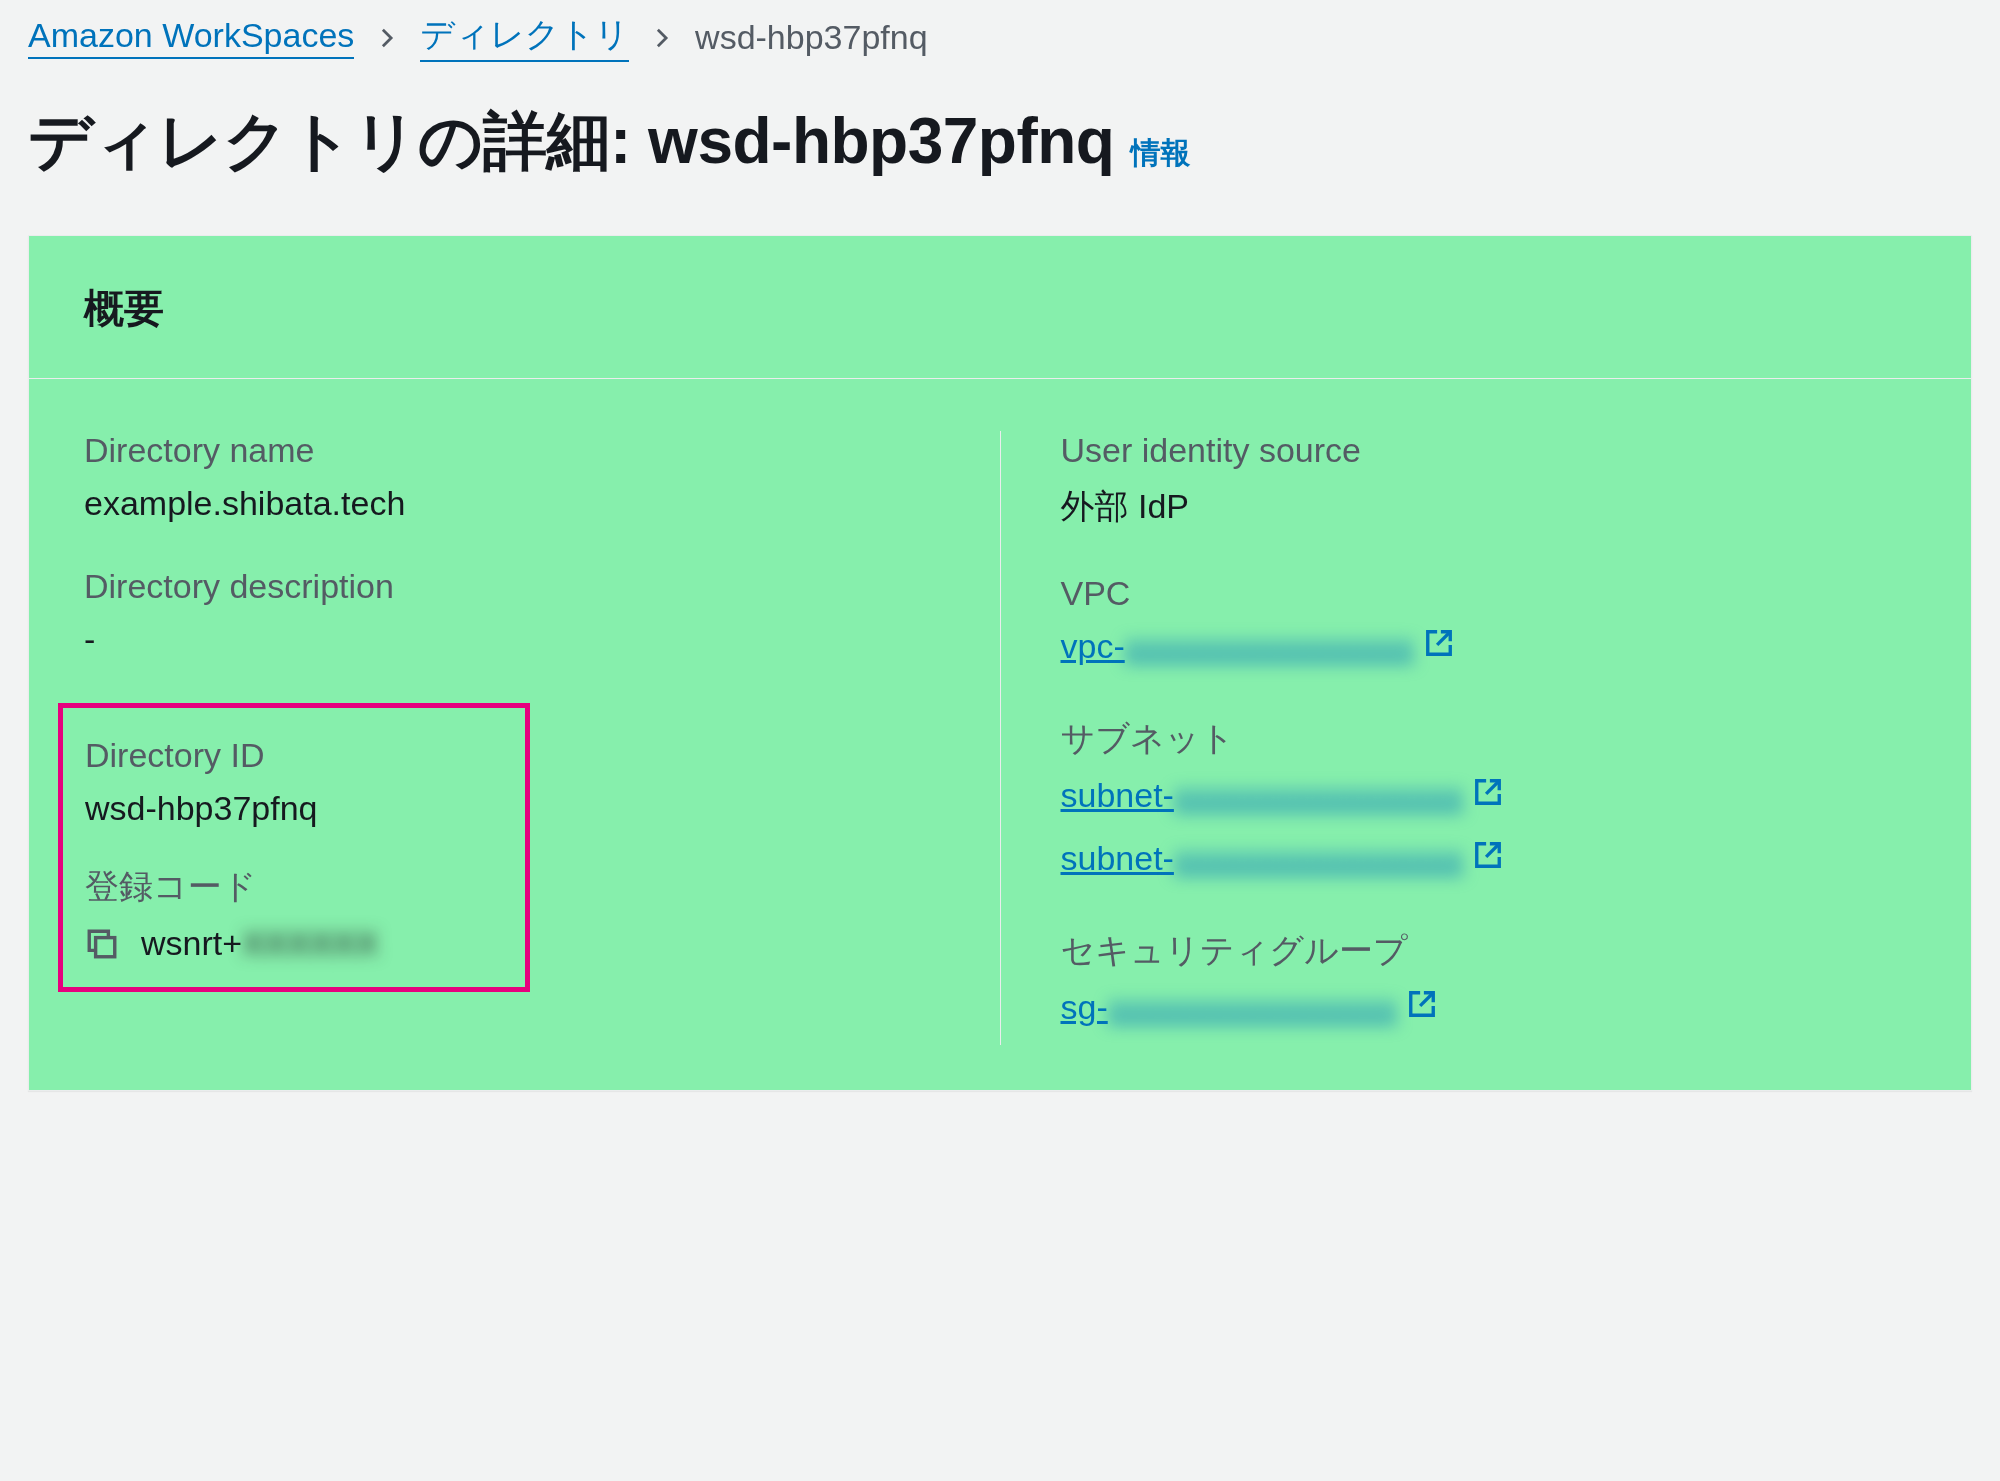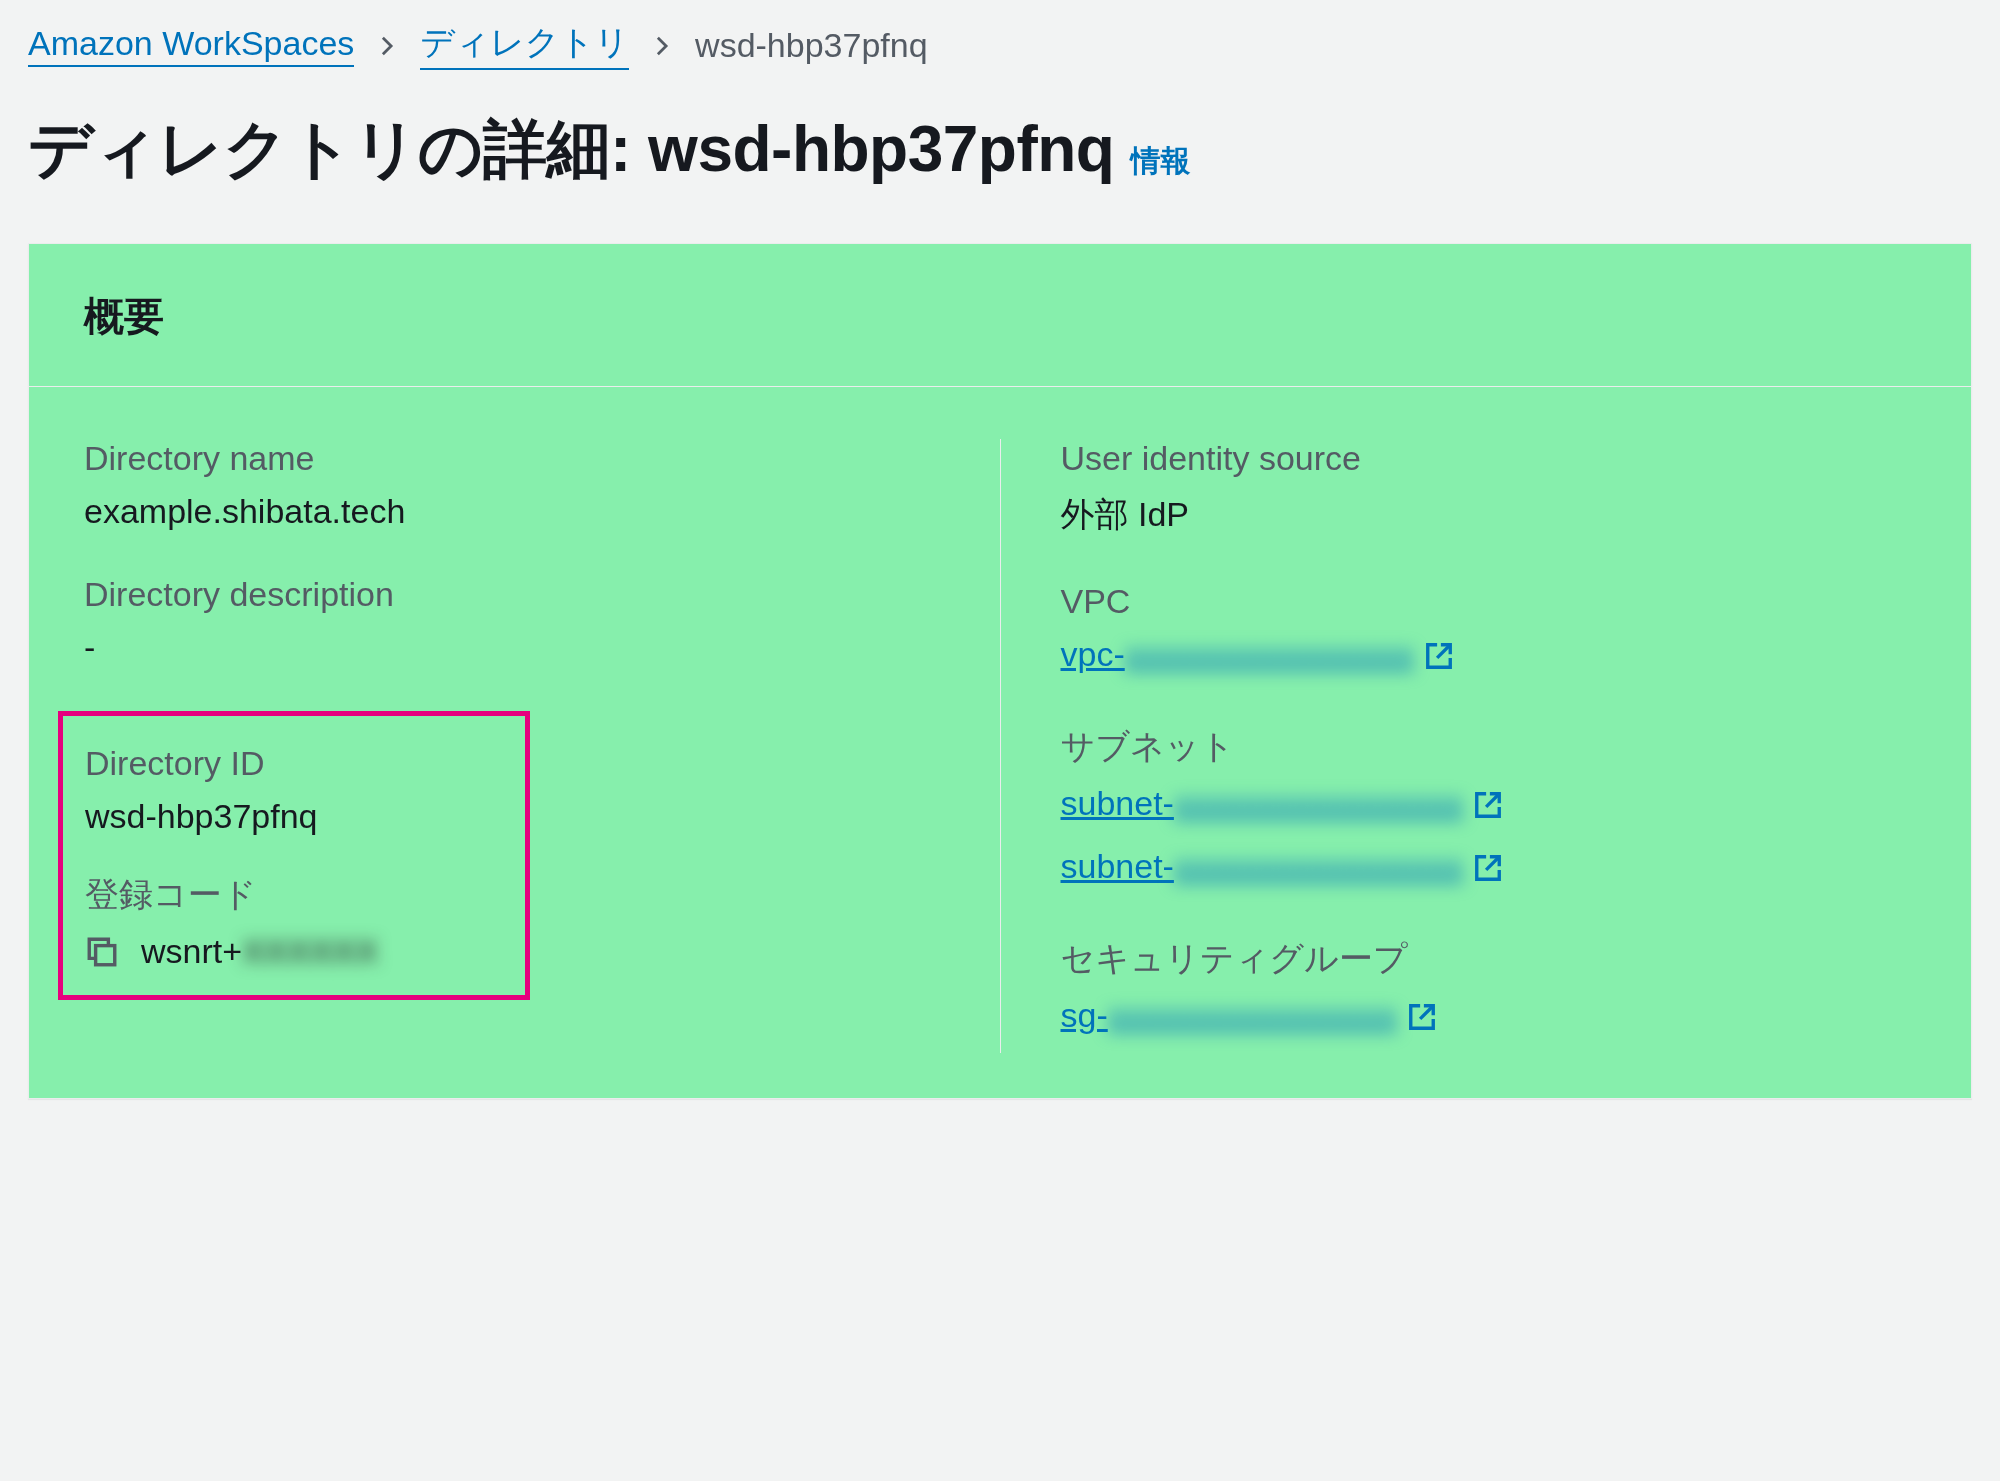--- a/index.html
+++ b/index.html
@@ -3,21 +3,21 @@
 <meta charset="utf-8">
 <style>
   * { box-sizing: border-box; margin: 0; padding: 0; }
   html, body { width: 2000px; height: 1481px; }
   body {
     font-family: "Amazon Ember", "Helvetica Neue", Arial, "Hiragino Kaku Gothic ProN", "Yu Gothic", Meiryo, sans-serif;
     background: #f2f3f3;
     color: #16191f;
     font-size: 28px;
   }
-  .page { padding: 16px 28px 0 28px; }
+  .page { padding: 8px 28px 0 28px; }
   .breadcrumb {
     display: flex;
     align-items: center;
     gap: 22px;
     font-size: 34px;
     padding: 4px 0 18px 0;
   }
   .breadcrumb a {
     color: #0073bb;
     text-decoration: none;
@@ -74,21 +74,20 @@
     margin-bottom: 14px;
   }
   .field-value {
     color: #16191f;
     font-size: 34px;
   }
   .link-value {
     color: #0073bb;
     font-size: 34px;
     display: inline-flex;
-    align-items: center;
     gap: 10px;
     margin-bottom: 6px;
   }
   .blur {
     filter: blur(8px);
     user-select: none;
   }
   .highlight-box {
     border: 5px solid #e6007e;
     padding: 28px 22px 18px 22px;

